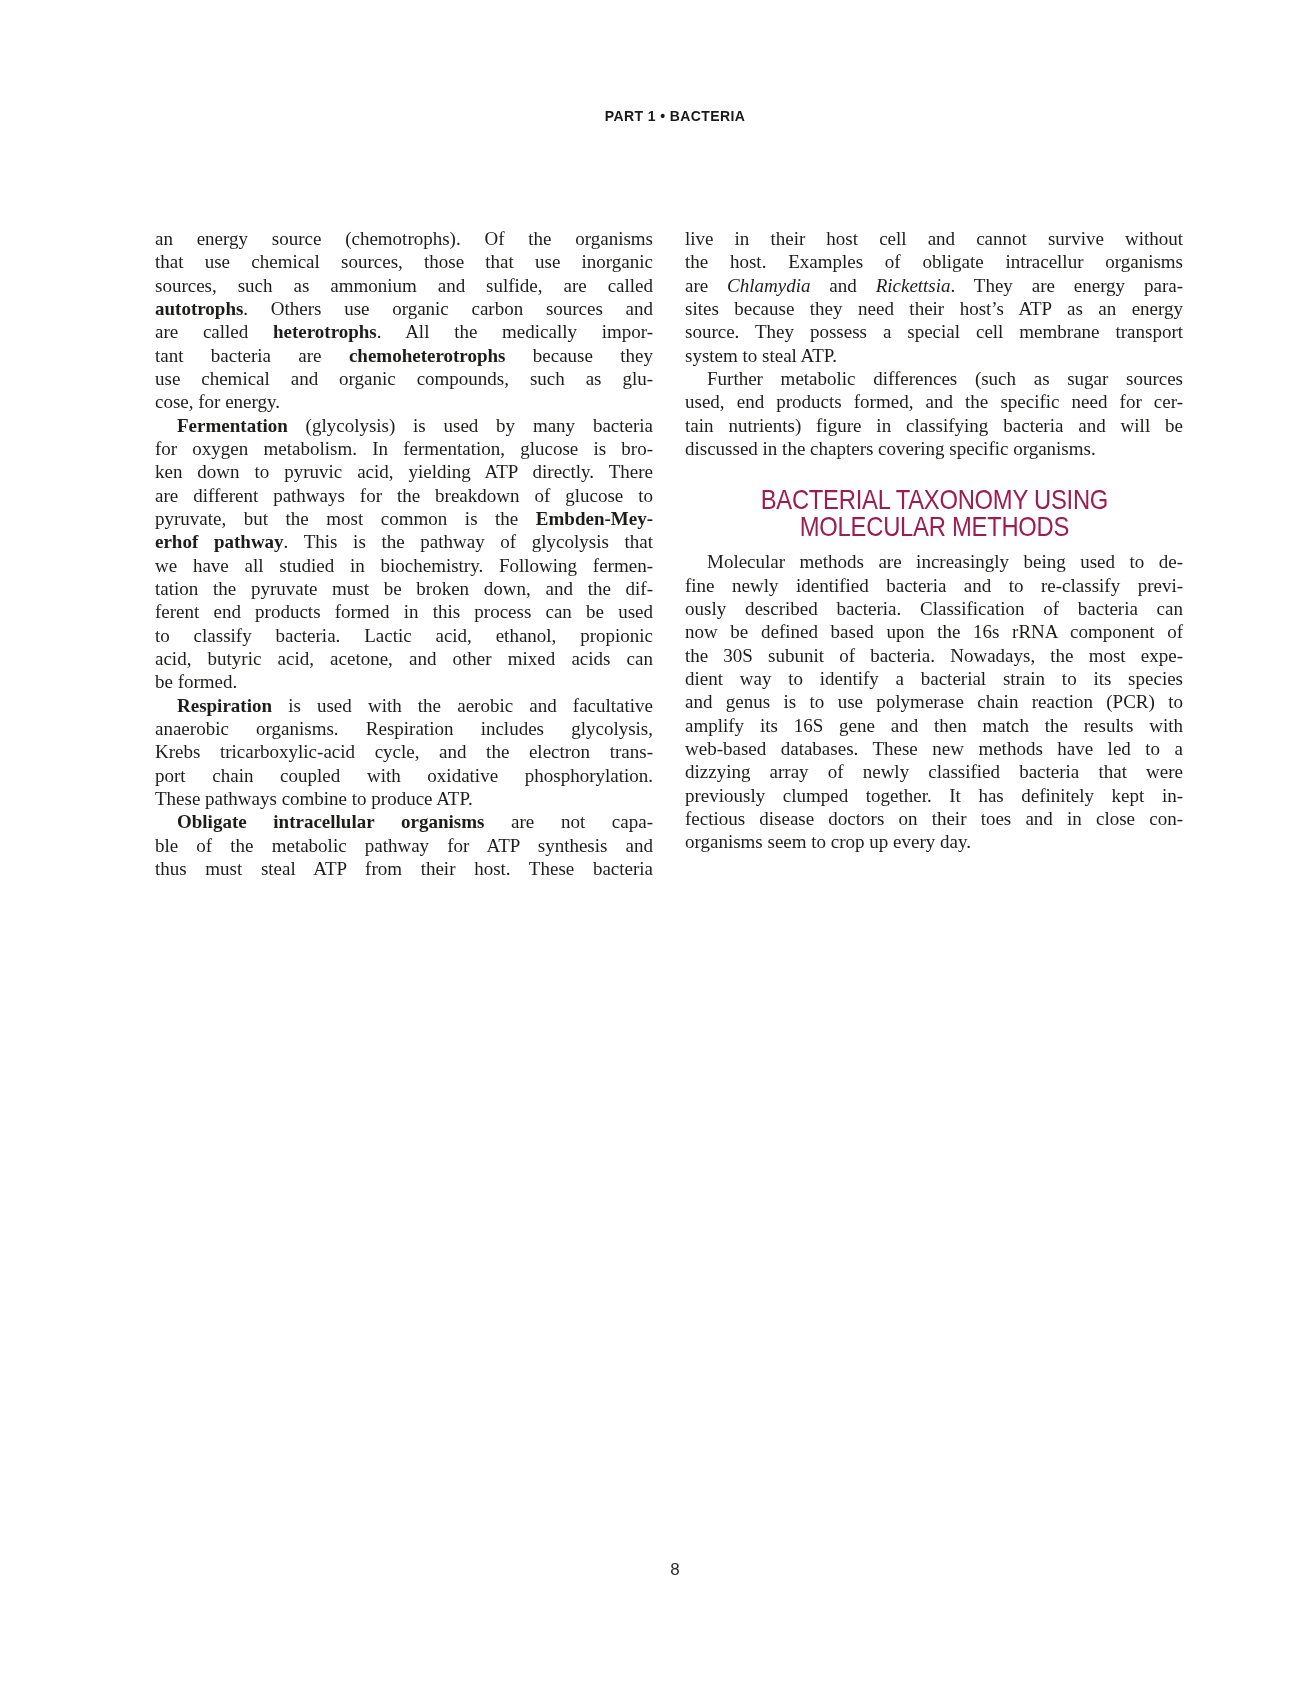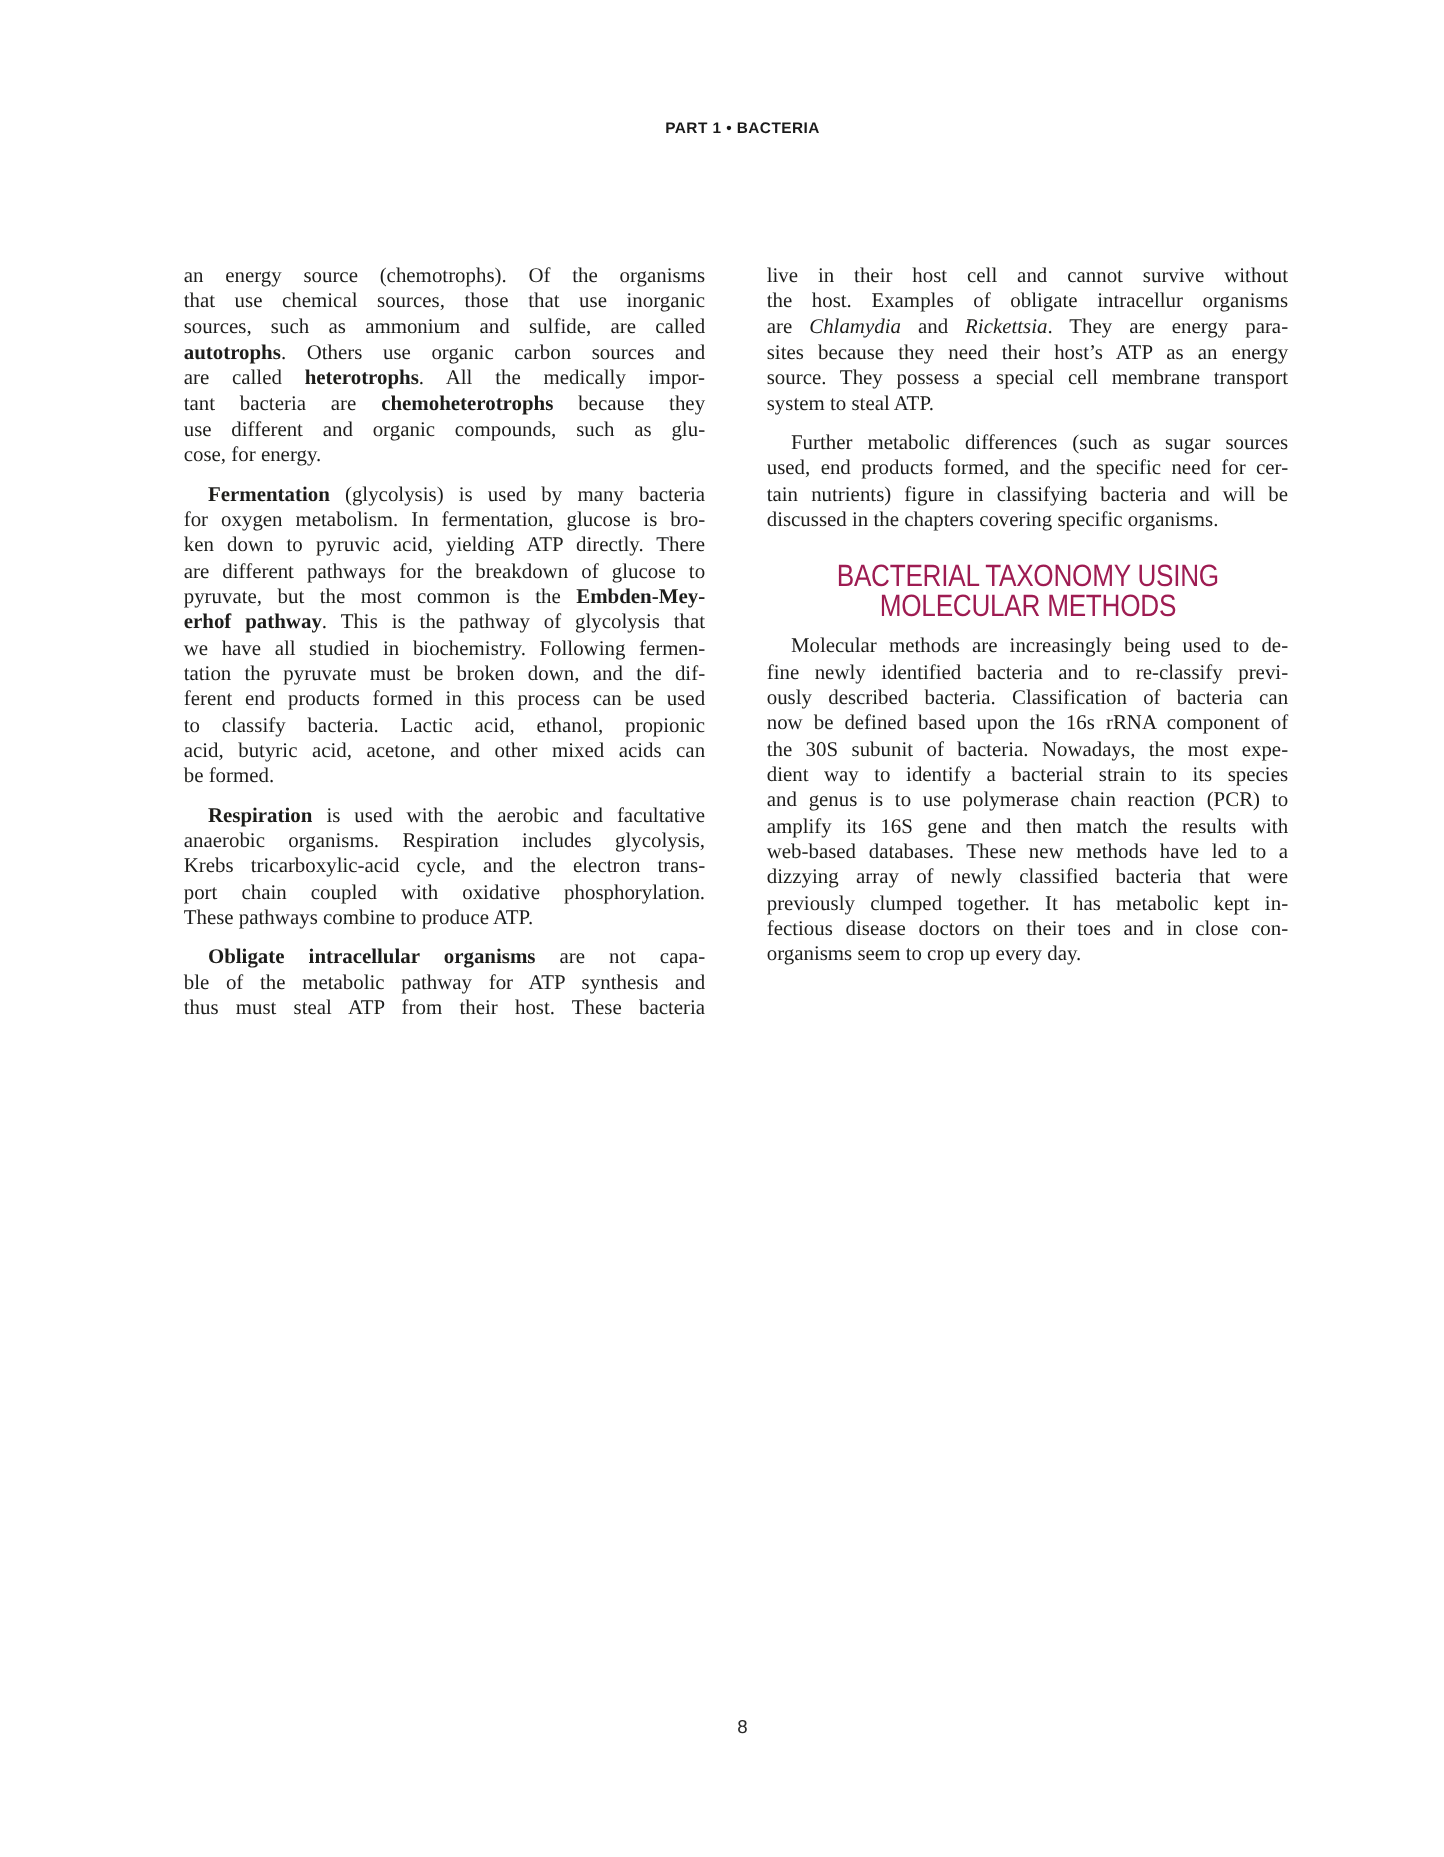--- a/index.html
+++ b/index.html
@@ -33,21 +33,21 @@
     top: 227px;
     width: 1028px;
     display: flex;
     gap: 32px;
   }
   .column {
     width: 498px;
     font-size: 19px;
     line-height: 23.33px;
   }
-  .paragraph { margin: 12px; }
+  .paragraph { margin: 0; }
   .line {
     text-align: justify;
     text-align-last: justify;
     height: 23.33px;
     overflow: visible;
   }
   .line.last-line { text-align-last: left; }
   .line.first-indent { padding-left: 22px; }
   .section-heading {
     margin: 26px 0 10px 0;
@@ -83,21 +83,21 @@
 
 <div class="columns">
   <div class="column" id="col-left">
       <div class="paragraph">
         <div class="line">an energy source (chemotrophs). Of the organisms</div>
         <div class="line">that use chemical sources, those that use inorganic</div>
         <div class="line">sources, such as ammonium and sulfide, are called</div>
         <div class="line"><b>autotrophs</b>. Others use organic carbon sources and</div>
         <div class="line">are called <b>heterotrophs</b>. All the medically impor-</div>
         <div class="line">tant bacteria are <b>chemoheterotrophs</b> because they</div>
-        <div class="line">use different and organic compounds, such as glu-</div>
+        <div class="line">use chemical and organic compounds, such as glu-</div>
         <div class="line last-line">cose, for energy.</div>
       </div>
       <div class="paragraph">
         <div class="line first-indent"><b>Fermentation</b> (glycolysis) is used by many bacteria</div>
         <div class="line">for oxygen metabolism. In fermentation, glucose is bro-</div>
         <div class="line">ken down to pyruvic acid, yielding ATP directly. There</div>
         <div class="line">are different pathways for the breakdown of glucose to</div>
         <div class="line">pyruvate, but the most common is the <b>Embden-Mey-</b></div>
         <div class="line"><b>erhof pathway</b>. This is the pathway of glycolysis that</div>
         <div class="line">we have all studied in biochemistry. Following fermen-</div>
@@ -143,20 +143,20 @@
         <div class="line first-indent">Molecular methods are increasingly being used to de-</div>
         <div class="line">fine newly identified bacteria and to re-classify previ-</div>
         <div class="line">ously described bacteria. Classification of bacteria can</div>
         <div class="line">now be defined based upon the 16s rRNA component of</div>
         <div class="line">the 30S subunit of bacteria. Nowadays, the most expe-</div>
         <div class="line">dient way to identify a bacterial strain to its species</div>
         <div class="line">and genus is to use polymerase chain reaction (PCR) to</div>
         <div class="line">amplify its 16S gene and then match the results with</div>
         <div class="line">web-based databases. These new methods have led to a</div>
         <div class="line">dizzying array of newly classified bacteria that were</div>
-        <div class="line">previously clumped together.  It has metabolic kept in-</div>
+        <div class="line">previously clumped together.  It has definitely kept in-</div>
         <div class="line">fectious disease doctors on their toes and in close con-</div>
         <div class="line last-line">organisms seem to crop up every day.</div>
       </div>
     </div>
 </div>
 
 <div class="page-number">8</div>
 
 </body></html>

